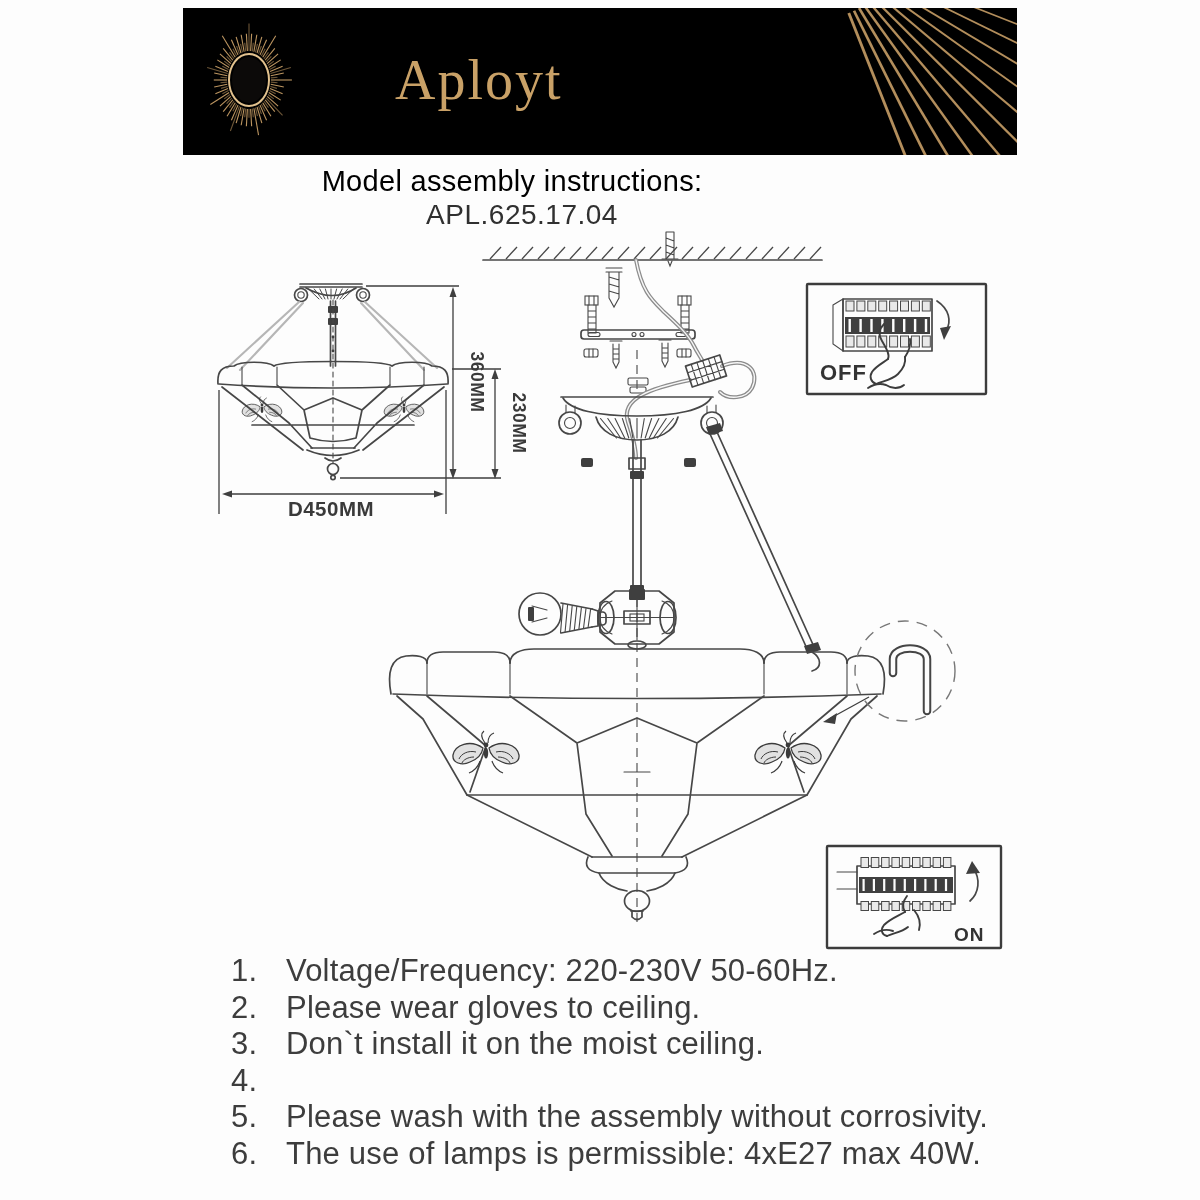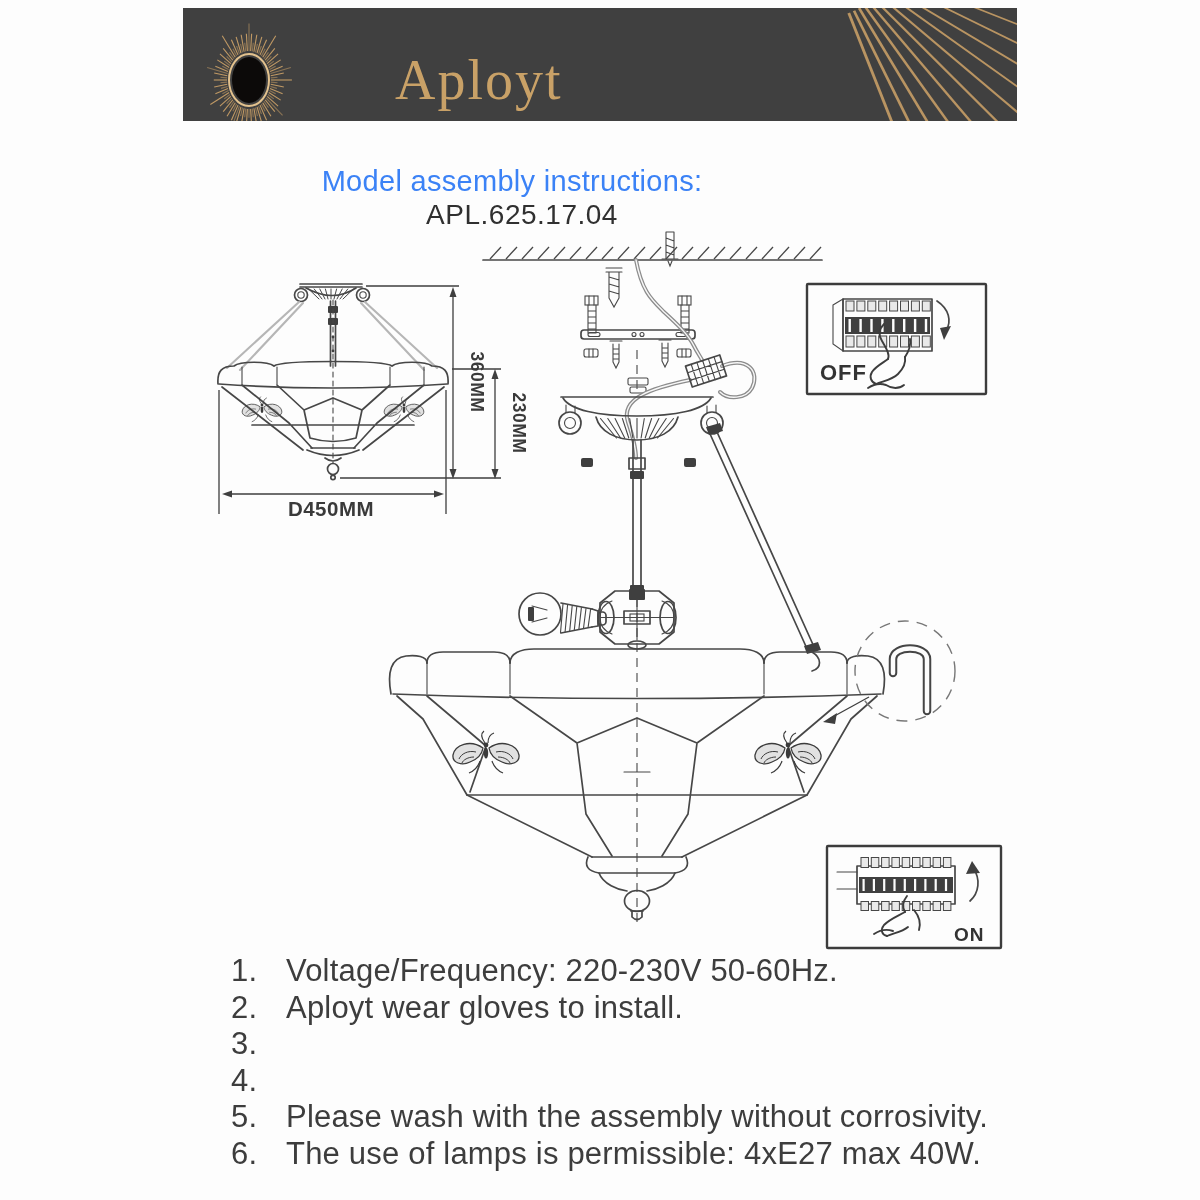--- a/index.html
+++ b/index.html
@@ -1,25 +1,25 @@
 <!DOCTYPE html>
 <html><head>
 <meta charset="utf-8">
 <style>
   html,body{margin:0;padding:0;}
   body{width:1200px;height:1200px;position:relative;background:#fdfdfd;
        font-family:"Liberation Sans",sans-serif;overflow:hidden;}
-  .banner{position:absolute;left:183px;top:8px;width:834px;height:113px;
-          background:#404040;overflow:hidden;}
+  .banner{position:absolute;left:183px;top:8px;width:834px;height:147px;
+          background:#000000;overflow:hidden;}
   .banner svg{position:absolute;left:0;top:0;}
   .brand{position:absolute;left:212px;top:0;height:147px;line-height:144px;
          font-family:"Liberation Serif","DejaVu Serif",serif;
          font-size:56px;color:#c9a167;letter-spacing:2px;font-weight:400;}
   .page-title{position:absolute;left:0;top:166px;width:1024px;text-align:center;
-         font-size:29px;line-height:30px;color:#3b82f6;letter-spacing:.3px;}
+         font-size:29px;line-height:30px;color:#000000;letter-spacing:.3px;}
   .model-no{position:absolute;left:0;top:200px;width:1044px;text-align:center;
          font-size:28px;line-height:29px;color:#303030;letter-spacing:.5px;}
   #diagram{position:absolute;left:0;top:0;width:1200px;height:1200px;}
   .inst-list{position:absolute;left:231px;top:953px;width:800px;}
   .inst-row{display:flex;font-size:31px;line-height:36.6px;color:#3d3d3d;letter-spacing:.2px;}
   .inst-row .n{width:55px;flex:0 0 55px;}
   
   .ln{fill:none;stroke:#474747;stroke-width:1.7;stroke-linecap:round;stroke-linejoin:round;}
   .th{fill:none;stroke:#474747;stroke-width:1.1;stroke-linecap:round;}
   .dim{fill:none;stroke:#3f3f3f;stroke-width:1.3;}
@@ -508,24 +508,25 @@
   </g>
 </svg>
 
 <div class="inst-list">
   <div class="inst-row">
     <span class="n">1.</span>
     <span class="t">Voltage/Frequency: 220-230V 50-60Hz.</span>
   </div>
   <div class="inst-row">
     <span class="n">2.</span>
-    <span class="t">Aployt wear gloves to install.</span>
+    <span class="t">Please wear gloves to ceiling.</span>
   </div>
   <div class="inst-row">
     <span class="n">3.</span>
+    <span class="t">Don`t install it on the moist ceiling.</span>
   </div>
   <div class="inst-row">
     <span class="n">4.</span>
   </div>
   <div class="inst-row">
     <span class="n">5.</span>
     <span class="t">Please wash with the assembly without corrosivity.</span>
   </div>
   <div class="inst-row">
     <span class="n">6.</span>

